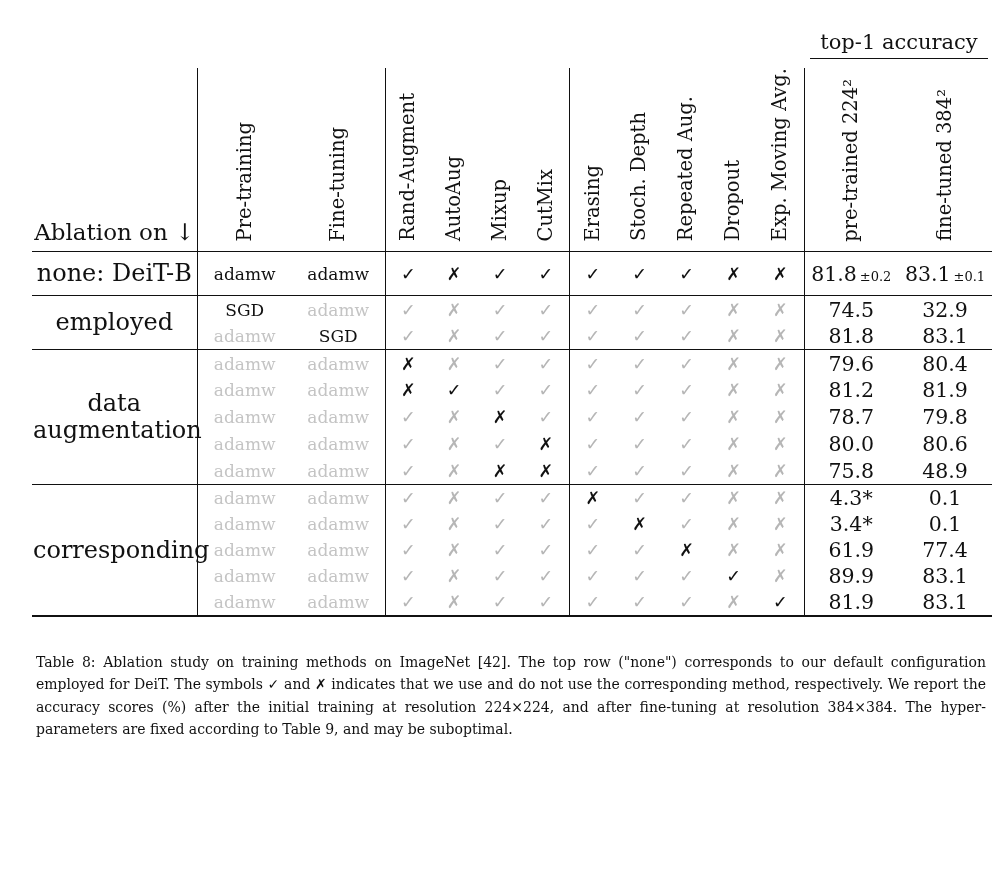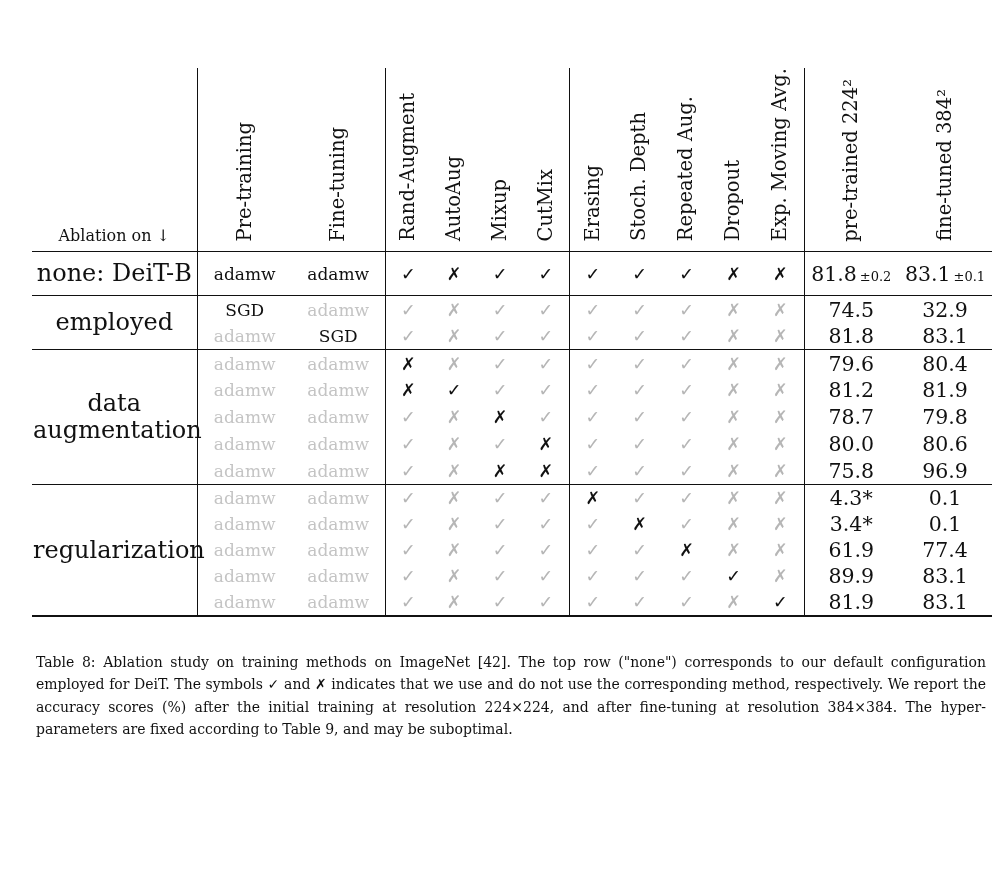--- a/index.html
+++ b/index.html
@@ -31,21 +31,21 @@
     height: 172px; vertical-align: bottom; font-weight: normal;
     padding: 0 0 6px 0; border-bottom: 1.6px solid var(--ink);
   }
   .vr { border-right: 1.2px solid var(--ink); }
   .rth { text-align: center; }
   .rot {
     writing-mode: vertical-rl; transform: rotate(180deg);
     display: inline-block; white-space: nowrap;
     font-size: 19.5px; line-height: 1.05;
   }
-  .corner { text-align: center; font-size: 16px; }
+  .corner { text-align: center; font-size: 23px; }
 
   tbody td { text-align: center; vertical-align: middle; }
   tr.row-lg { height: 44px; }
   tr.row-md { height: 27px; }
   tr.row-sm { height: 25px; }
   .gs { border-top: 1.2px solid var(--ink); }
   .lbl { font-size: 24px; line-height: 1.15; }
   .word { font-size: 17px; text-align: center; }
   .mut { color: var(--muted-text); }
   .mark {
@@ -59,20 +59,21 @@
   .caption {
     width: 950px; margin: 34px 0 0 36px;
     font-size: 14px; line-height: 1.58; text-align: justify;
   }
 </style>
 </head>
 <body>
 
 <div class="page">
 
+  <div class="top1">top-1 accuracy</div>
 
   <table class="abl">
     <colgroup>
       <col style="width:165px">
         <col style="width:95px">
         <col style="width:93px">
       <col style="width:46px">
         <col style="width:46px">
         <col style="width:46px">
         <col style="width:46px">
@@ -217,24 +218,24 @@
           <td class="mark mmut">✓</td>
           <td class="mark mmut">✗</td>
           <td class="mark">✗</td>
           <td class="mark vr">✗</td>
           <td class="mark mmut">✓</td>
           <td class="mark mmut">✓</td>
           <td class="mark mmut">✓</td>
           <td class="mark mmut">✗</td>
           <td class="mark vr mmut">✗</td>
           <td class="acc"><span>75.8</span></td>
-          <td class="acc"><span>96.9</span></td>
-        </tr>
-        <tr class="row-sm">
-          <td class="lbl vr gs" rowspan="5">regularization</td>
+          <td class="acc"><span>48.9</span></td>
+        </tr>
+        <tr class="row-sm">
+          <td class="lbl vr gs" rowspan="5">corresponding</td>
           <td class="word mut gs">adamw</td>
           <td class="word vr mut gs">adamw</td>
           <td class="mark mmut gs">✓</td>
           <td class="mark mmut gs">✗</td>
           <td class="mark mmut gs">✓</td>
           <td class="mark vr mmut gs">✓</td>
           <td class="mark gs">✗</td>
           <td class="mark mmut gs">✓</td>
           <td class="mark mmut gs">✓</td>
           <td class="mark mmut gs">✗</td>

